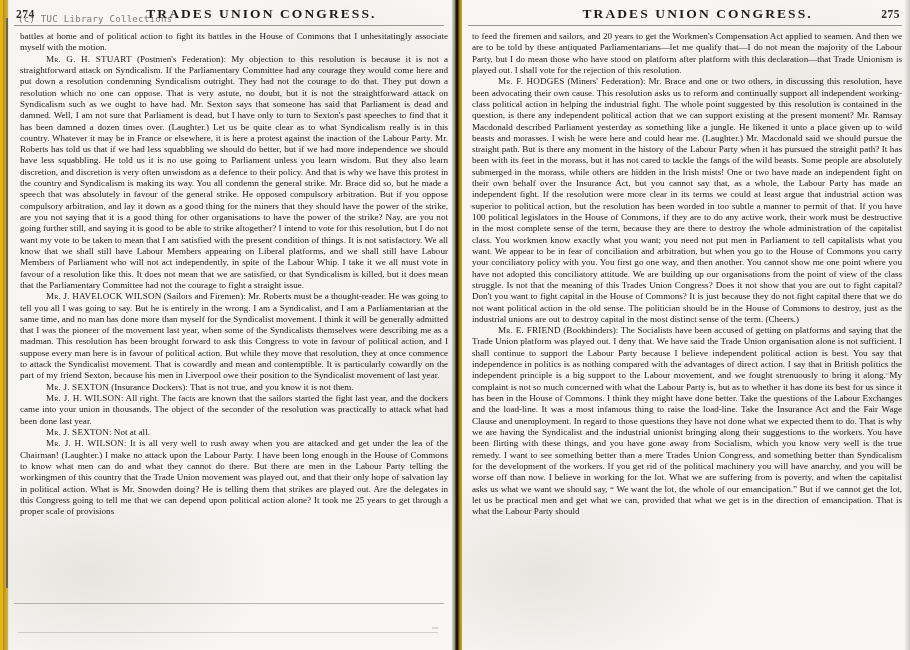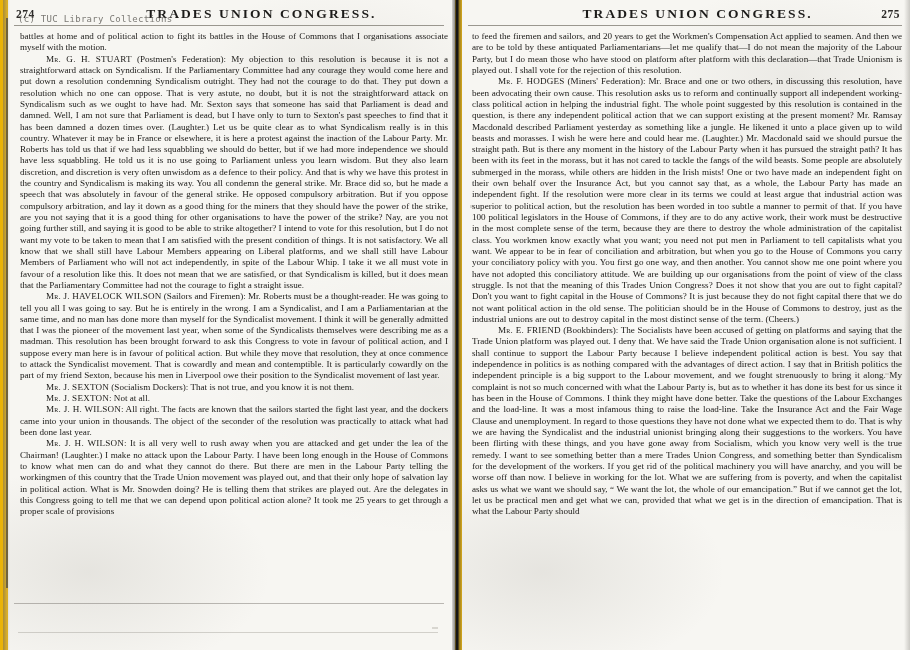--- a/index.html
+++ b/index.html
@@ -195,26 +195,26 @@
   </div>
   <div class="rule left"></div>
 
   <div class="runhead right">
     <span class="runtitle">TRADES UNION CONGRESS.</span>
     <span class="folio">275</span>
   </div>
   <div class="rule right"></div>
 
   <div class="col left" id="col-left">
-      <p class="noindent"><span>battles at home and of political action to fight its battles in the House of Commons that I organisations associate myself with the motion.</span></p>
+      <p class="noindent"><span>battles at home and of political action to fight its battles in the House of Commons that I unhesitatingly associate myself with the motion.</span></p>
       <p><span class="sc">Mr. G. H. STUART</span><span> (Postmen's Federation)</span><span>: My objection to this resolution is because it is not a straightforward attack on Syndicalism. If the Parliamentary Committee had any courage they would come here and put down a resolution condemning Syndicalism outright. They had not the courage to do that. They put down a resolution which no one can oppose. That is very astute, no doubt, but it is not the straightforward attack on Syndicalism such as we ought to have had. Mr. Sexton says that someone has said that Parliament is dead and damned. Well, I am not sure that Parliament is dead, but I have only to turn to Sexton's past speeches to find that it has been damned a dozen times over. (Laughter.) Let us be quite clear as to what Syndicalism really is in this country. Whatever it may be in France or elsewhere, it is here a protest against the inaction of the Labour Party. Mr. Roberts has told us that if we had less squabbling we should do better, but if we had more independence we should have less squabbling. He told us it is no use going to Parliament unless you learn wisdom. But they also learn discretion, and discretion is very often unwisdom as a defence to their policy. And that is why we have this protest in the country and Syndicalism is making its way. You all condemn the general strike. Mr. Brace did so, but he made a speech that was absolutely in favour of the general strike. He opposed compulsory arbitration. But if you oppose compulsory arbitration, and lay it down as a good thing for the miners that they should have the power of the strike, are you not saying that it is a good thing for other organisations to have the power of the strike? Nay, are you not going further still, and saying it is good to be able to strike altogether? I intend to vote for this resolution, but I do not want my vote to be taken to mean that I am satisfied with the present condition of things. It is not satisfactory. We all know that we shall still have Labour Members appearing on Liberal platforms, and we shall still have Labour Members of Parliament who will not act independently, in spite of the Labour Whip. I take it we all must vote in favour of a resolution like this. It does not mean that we are satisfied, or that Syndicalism is killed, but it does mean that the Parliamentary Committee had not the courage to fight a straight issue.</span></p>
       <p><span class="sc">Mr. J. HAVELOCK WILSON</span><span> (Sailors and Firemen)</span><span>: Mr. Roberts must be a thought-reader. He was going to tell you all I was going to say. But he is entirely in the wrong. I am a Syndicalist, and I am a Parliamentarian at the same time, and no man has done more than myself for the Syndicalist movement. I think it will be generally admitted that I was the pioneer of the movement last year, when some of the Syndicalists themselves were describing me as a madman. This resolution has been brought forward to ask this Congress to vote in favour of political action, and I suppose every man here is in favour of political action. But while they move that resolution, they at once commence to attack the Syndicalist movement. That is cowardly and mean and contemptible. It is particularly cowardly on the part of my friend Sexton, because his men in Liverpool owe their position to the Syndicalist movement of last year.</span></p>
-      <p><span class="sc">Mr. J. SEXTON</span><span> (Socialism Dockers)</span><span>: That is not true, and you know it is not them.</span></p>
+      <p><span class="sc">Mr. J. SEXTON</span><span> (Insurance Dockers)</span><span>: That is not true, and you know it is not them.</span></p>
+      <p><span class="sc">Mr. J. H. WILSON</span><span>: All right. The facts are known that the sailors started the fight last year, and the dockers came into your union in thousands. The object of the seconder of the resolution was practically to attack what had been done last year.</span></p>
       <p><span class="sc">Mr. J. SEXTON</span><span>: Not at all.</span></p>
-      <p><span class="sc">Mr. J. H. WILSON</span><span>: All right. The facts are known that the sailors started the fight last year, and the dockers came into your union in thousands. The object of the seconder of the resolution was practically to attack what had been done last year.</span></p>
       <p><span class="sc">Mr. J. H. WILSON</span><span>: It is all very well to rush away when you are attacked and get under the lea of the Chairman! (Laughter.) I make no attack upon the Labour Party. I have been long enough in the House of Commons to know what men can do and what they cannot do there. But there are men in the Labour Party telling the workingmen of this country that the Trade Union movement was played out, and that their only hope of salvation lay in political action. What is Mr. Snowden doing? He is telling them that strikes are played out. Are the delegates in this Congress going to tell me that we can depend upon political action alone? It took me 25 years to get through a proper scale of provisions</span></p>
     </div>
   <div class="col right" id="col-right">
       <p class="noindent"><span>to feed the firemen and sailors, and 20 years to get the Workmen's Compensation Act applied to seamen. And then we are to be told by these antiquated Parliamentarians—let me qualify that—I do not mean the majority of the Labour Party, but I do mean those who have stood on platform after platform with this declaration—that Trade Unionism is played out. I shall vote for the rejection of this resolution.</span></p>
       <p><span class="sc">Mr. F. HODGES</span><span> (Miners' Federation)</span><span>: Mr. Brace and one or two others, in discussing this resolution, have been advocating their own cause. This resolution asks us to reform and continually support all independent working-class political action in helping the industrial fight. The whole point suggested by this resolution is contained in the question, is there any independent political action that we can support existing at the present moment? Mr. Ramsay Macdonald described Parliament yesterday as something like a jungle. He likened it unto a place given up to wild beasts and morasses. I wish he were here and could hear me. (Laughter.) Mr. Macdonald said we should pursue the straight path. But is there any moment in the history of the Labour Party when it has pursued the straight path? It has been with its feet in the morass, but it has not cared to tackle the fangs of the wild beasts. Some people are absolutely submerged in the morass, while others are hidden in the Irish mists! One or two have made an independent fight on their own behalf over the Insurance Act, but you cannot say that, as a whole, the Labour Party has made an independent fight. If the resolution were more clear in its terms we could at least argue that industrial action was superior to political action, but the resolution has been worded in too subtle a manner to permit of that. If you have 100 political legislators in the House of Commons, if they are to do any active work, their work must be destructive in the most complete sense of the term, because they are there to destroy the whole administration of the capitalist class. You workmen know exactly what you want; you need not put men in Parliament to tell capitalists what you want. We appear to be in fear of conciliation and arbitration, but when you go to the House of Commons you carry your conciliatory policy with you. You first go one way, and then another. You cannot show me one point where you have not adopted this conciliatory attitude. We are building up our organisations from the point of view of the class struggle. Is not that the meaning of this Trades Union Congress? Does it not show that you are out to fight capital? Don't you want to fight capital in the House of Commons? It is just because they do not fight capital there that we do not want political action in the old sense. The politician should be in the House of Commons to destroy, just as the industrial unions are out to destroy capital in the most distinct sense of the term. (Cheers.)</span></p>
       <p><span class="sc">Mr. E. FRIEND</span><span> (Bookbinders)</span><span>: The Socialists have been accused of getting on platforms and saying that the Trade Union platform was played out. I deny that. We have said the Trade Union organisation alone is not sufficient. I shall continue to support the Labour Party because I believe independent political action is best. You say that independence in politics is as nothing compared with the advantages of direct action. I say that in British politics the independent principle is a big support to the Labour movement, and we fought strenuously to bring it along. My complaint is not so much concerned with what the Labour Party is, but as to whether it has done its best for us since it has been in the House of Commons. I think they might have done better. Take the questions of the Labour Exchanges and the load-line. It was a most infamous thing to raise the load-line. Take the Insurance Act and the Fair Wage Clause and unemployment. In regard to those questions they have not done what we expected them to do. That is why we are having the Syndicalist and the industrial unionist bringing along their suggestions to the workers. You have been flirting with these things, and you have gone away from Socialism, which you know very well is the true remedy. I want to see something better than a mere Trades Union Congress, and something better than Syndicalism for the development of the workers. If you get rid of the political machinery you will have anarchy, and you will be worse off than now. I believe in working for the lot. What we are suffering from is poverty, and when the capitalist asks us what we want we should say, “ We want the lot, the whole of our emancipation.” But if we cannot get the lot, let us be practical men and get what we can, provided that what we get is in the direction of emancipation. That is what the Labour Party should</span></p>
     </div>
 
   <div id="watermark">(c) TUC Library Collections</div>
 </div>

